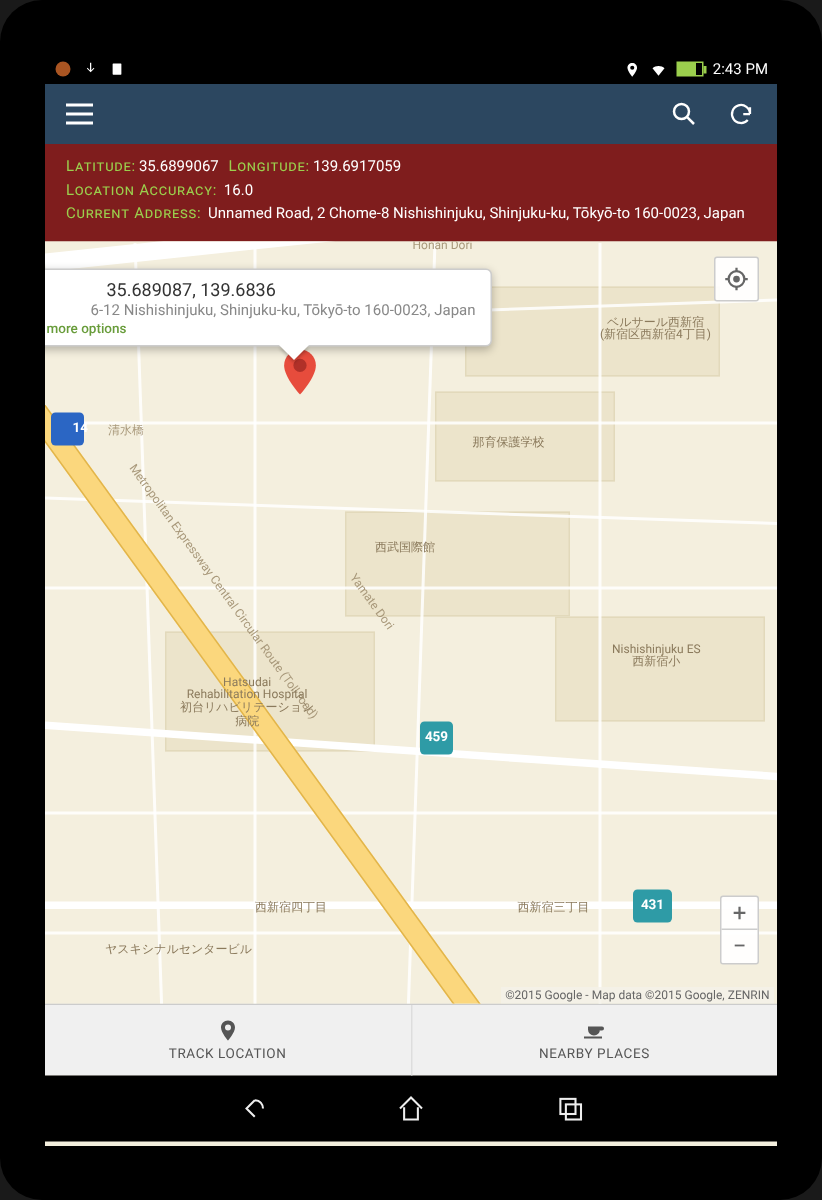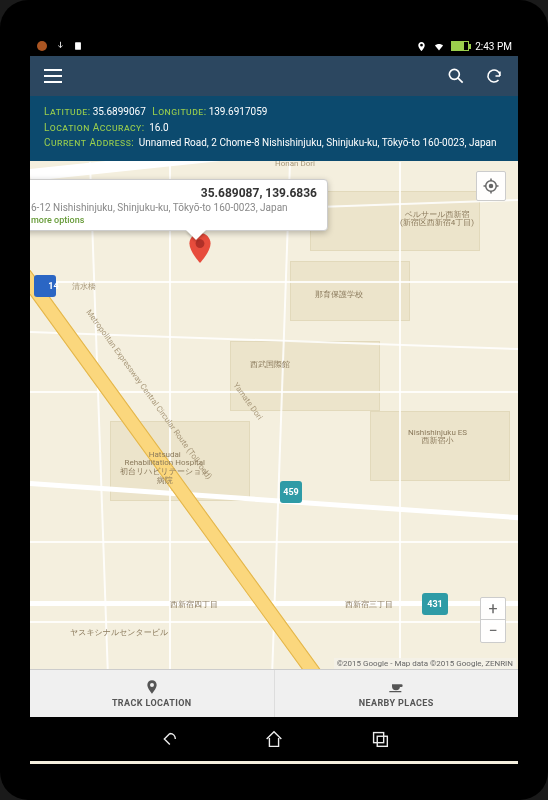--- a/index.html
+++ b/index.html
@@ -61,21 +61,21 @@
   align-items: center;
   padding: 0 14px;
   color: #fff;
   gap: 12px;
 }
 .hamburger { width: 18px; height: 14px; display: flex; flex-direction: column; justify-content: space-between; cursor: pointer; }
 .hamburger span { height: 2px; background: #fff; width: 100%; }
 .header-actions { margin-left: auto; display: flex; gap: 18px; }
 .icon-btn { width: 20px; height: 20px; color: #fff; cursor: pointer; display: flex; align-items: center; justify-content: center; }
 .info-panel {
-  background: #0c4a6e;
+  background: #7f1d1d;
   padding: 8px 14px 10px;
   color: #fff;
   font-size: 10px;
   line-height: 1.55;
 }
 .info-label { color: #9bcf4d; font-variant: small-caps; letter-spacing: 0.5px; margin-right: 2px; }
 .info-panel span { vertical-align: baseline; }
 .map-area {
   position: relative;
   height: 508px;
@@ -134,22 +134,22 @@
   top: 18px;
   left: -10px;
   background: #fff;
   border: 1px solid #ccc;
   border-radius: 4px;
   box-shadow: 0 2px 6px rgba(0,0,0,.25);
   padding: 6px 10px 5px;
   width: 308px;
   z-index: 5;
 }
-.callout-title { font-size: 12px; font-weight: bold; color: #333; text-align: right; padding-left: 40px; margin-left: 14px; }
-.callout-sub { font-size: 10px; color: #888; margin-top: 2px; white-space: nowrap; overflow: hidden; }
+.callout-title { font-size: 12px; font-weight: normal; color: #333; text-align: left; padding-left: 40px; }
+.callout-sub { font-size: 10px; color: #888; margin-top: 2px; white-space: nowrap; overflow: hidden; text-align: right; }
 .callout-link { font-size: 9px; color: #689c3a; margin-top: 2px; cursor: pointer; font-weight: 500; }
 .callout-tail {
   position: absolute;
   bottom: -10px;
   left: 165px;
   width: 0; height: 0;
   border-left: 10px solid transparent;
   border-right: 10px solid transparent;
   border-top: 10px solid #fff;
   filter: drop-shadow(0 2px 1px rgba(0,0,0,.2));
@@ -219,21 +219,21 @@
   display: flex;
   flex-direction: column;
   align-items: center;
   justify-content: center;
   gap: 2px;
   cursor: pointer;
   color: #555;
   border-right: 1px solid #ddd;
 }
 .tab:last-child { border-right: none; }
-.tab-label { font-size: 9px; font-weight: bold; letter-spacing: .4px; }
+.tab-label { font-size: 9px; font-weight: normal; letter-spacing: .4px; }
 .tab-icon { width: 18px; height: 18px; display: flex; align-items: center; justify-content: center; }
 .nav-bar {
   height: 44px;
   background: #000;
   display: flex;
   align-items: center;
   justify-content: center;
   gap: 80px;
 }
 .nav-btn { width: 26px; height: 26px; display: flex; align-items: center; justify-content: center; cursor: pointer; color: #eee; }

